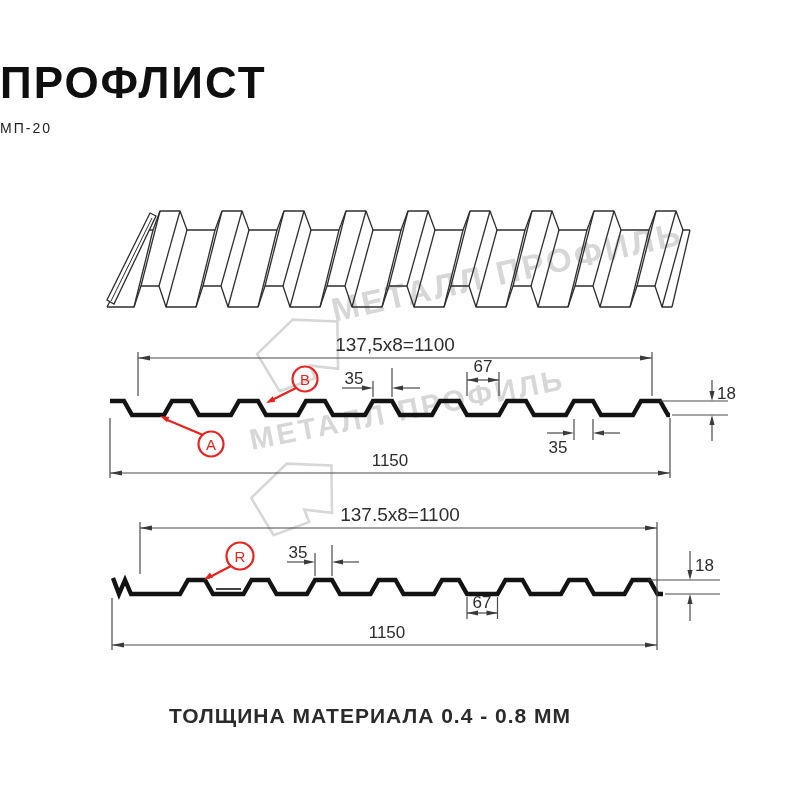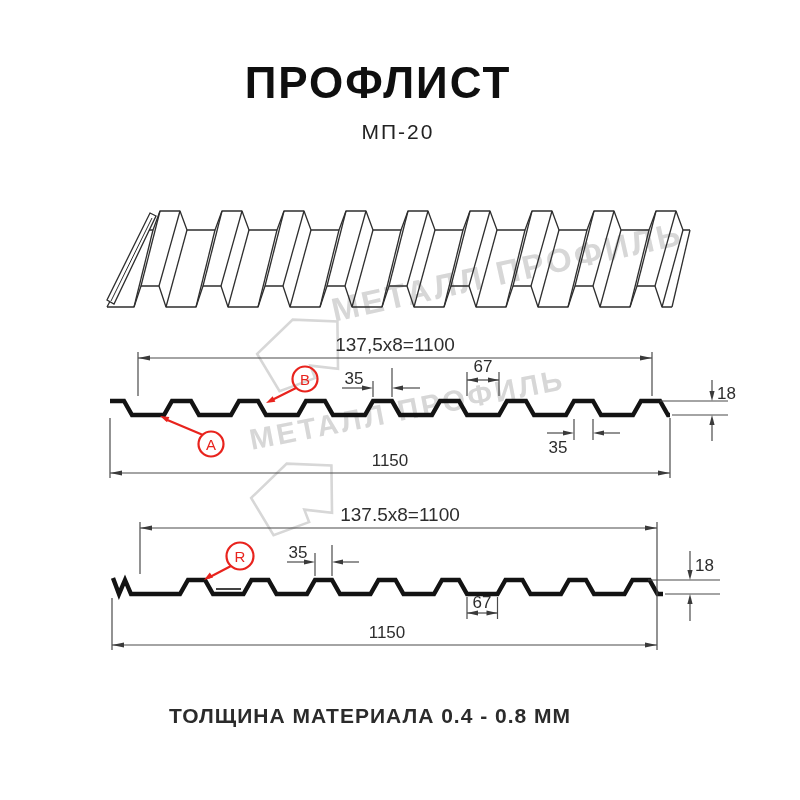--- a/index.html
+++ b/index.html
@@ -1,23 +1,23 @@
 <!DOCTYPE html>
 <html><head>
 <meta charset="utf-8">
 <style>
   html,body{margin:0;padding:0;background:#fff;}
   .page{
     position:relative;width:800px;height:800px;background:#ffffff;
     font-family:"Liberation Sans", sans-serif;overflow:hidden;
   }
   
-  .hdr{position:absolute;top:58px;left:0;width:756px;text-align:center;}
+  .hdr{position:absolute;top:58px;left:0;width:756px;text-align:left;}
   .title{font-size:44px;font-weight:bold;letter-spacing:2px;color:#0f0f0f;margin:0;}
-  .subtitle{font-size:21px;font-weight:500;letter-spacing:2px;color:#222;margin-top:12px;margin-left:40px;}
+  .subtitle{font-size:14px;font-weight:500;letter-spacing:2px;color:#222;margin-top:12px;}
   
   .wm-text{
     position:absolute;color:#d7d7d7;font-weight:bold;white-space:nowrap;
     transform-origin:left center;letter-spacing:3px;user-select:none;
   }
   .wm1t{left:332px;top:292px;font-size:33px;transform:rotate(-12.5deg);}
   .wm2t{left:250px;top:424px;font-size:29px;transform:rotate(-11deg);}
   .wm-logo{position:absolute;}
   .wm1l{left:248px;top:316px;}
   .wm2l{left:242px;top:460px;}

